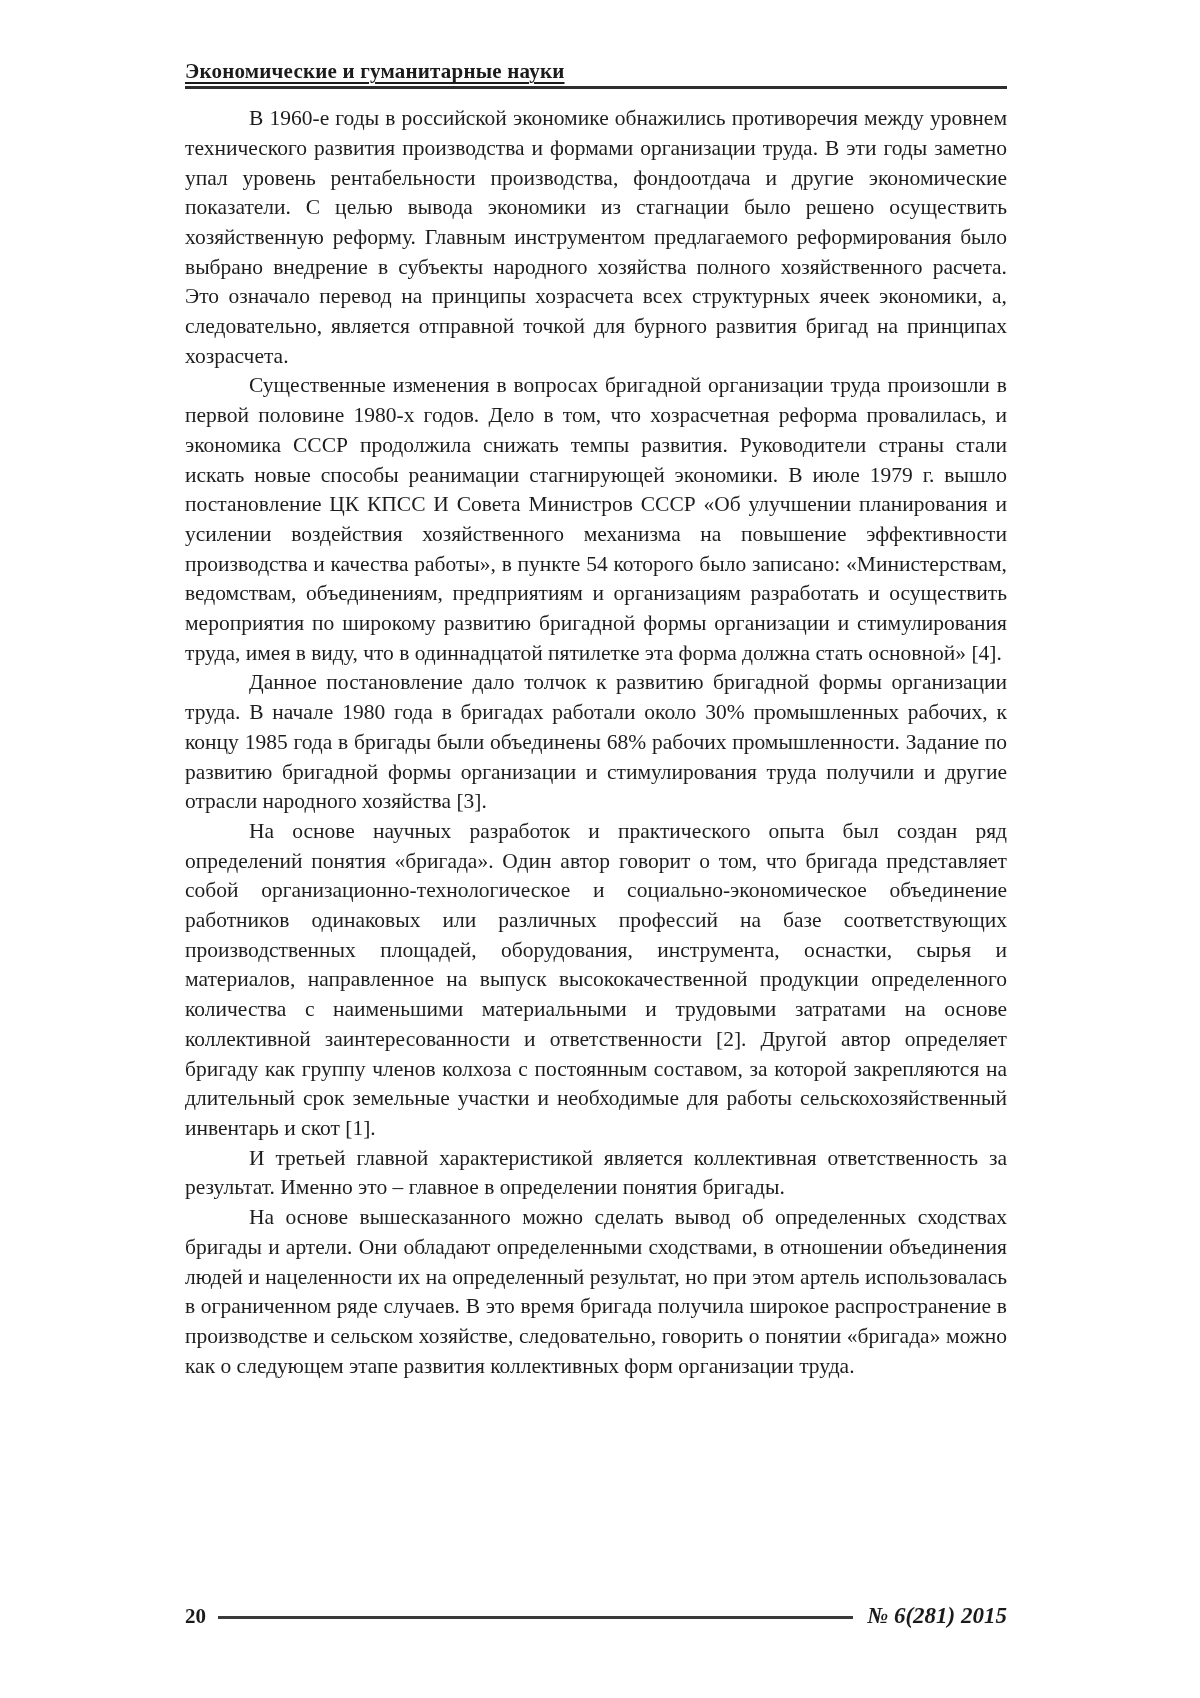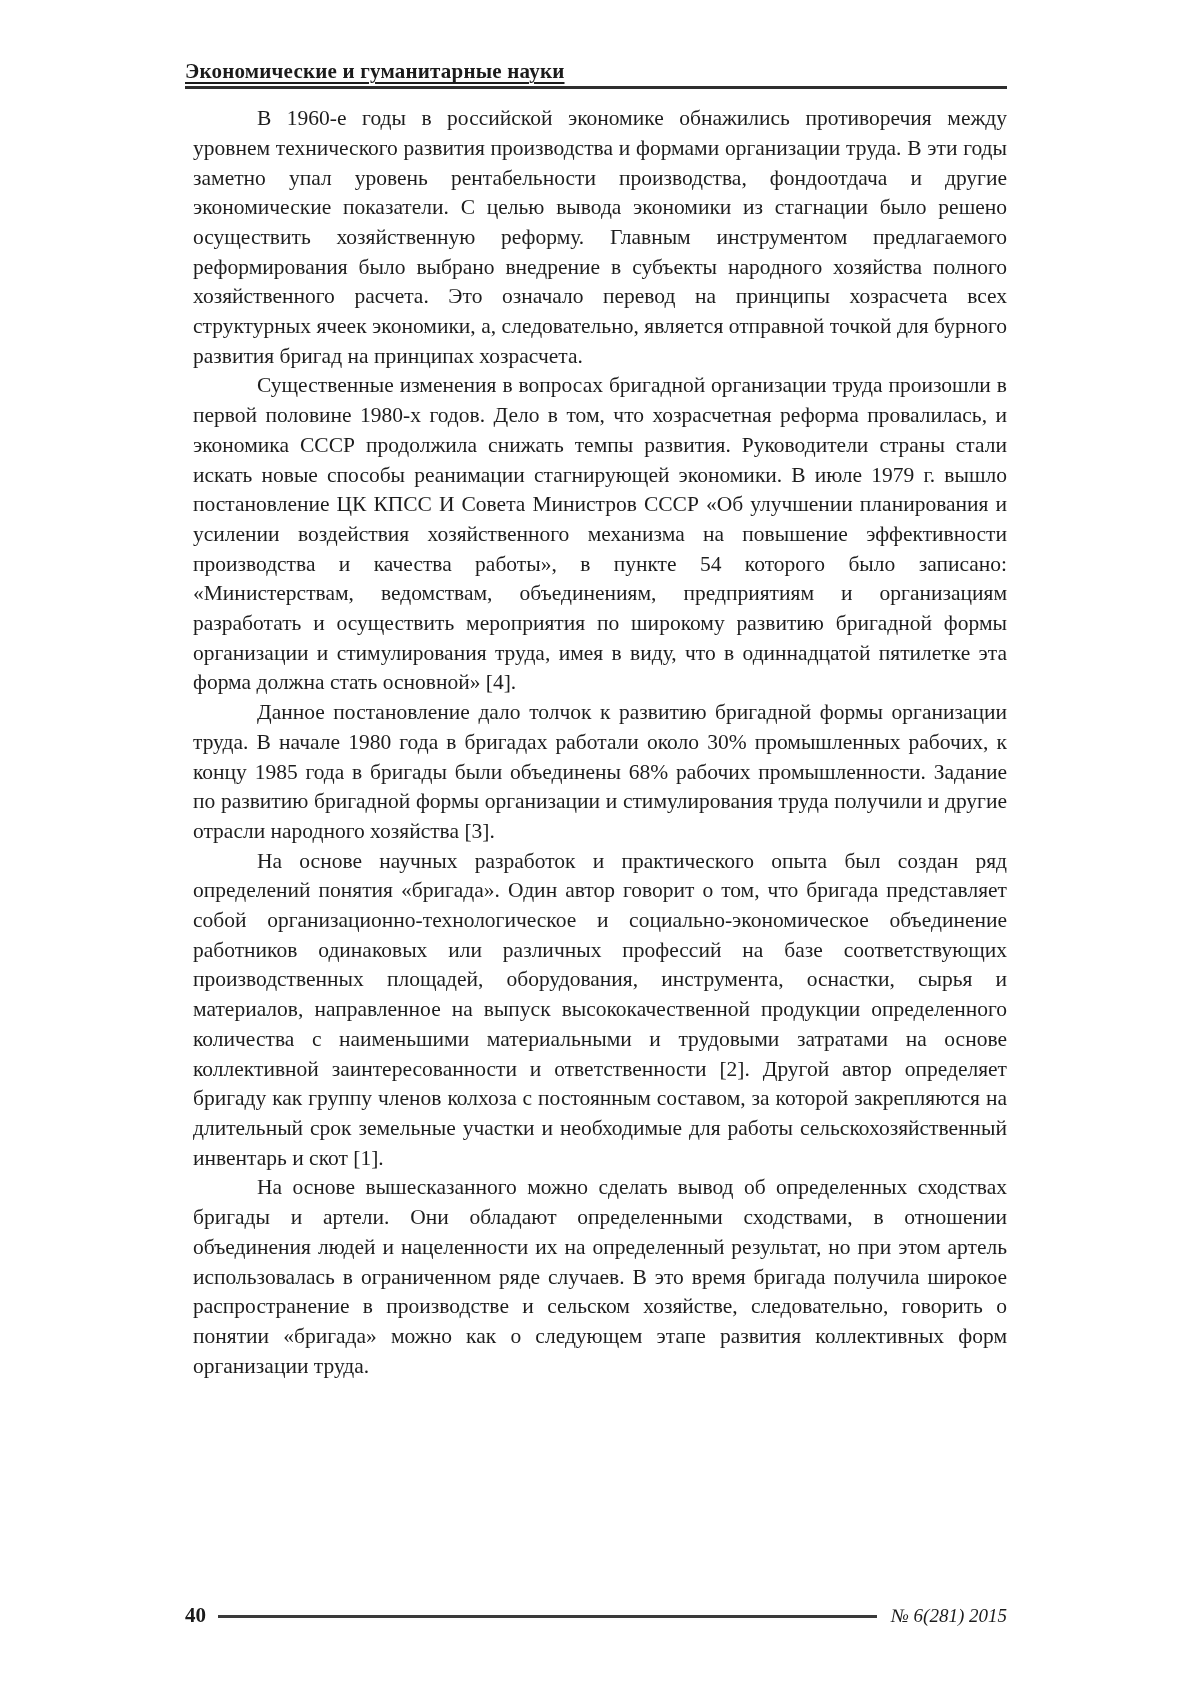--- a/index.html
+++ b/index.html
@@ -30,21 +30,20 @@
     font-weight: bold;
     letter-spacing: 0.2px;
     line-height: 1.1;
     text-decoration: underline;
     text-decoration-thickness: 1.5px;
     text-underline-offset: 4px;
     white-space: nowrap;
   }
   .article-body {
     margin-top: 15px;
-    margin-left: 8px;
   }
   .article-body p {
     margin: 0;
     font-size: 21.5px;
     line-height: 29.7px;
     text-align: justify;
     text-indent: 64px;
     color: #1d1d1d;
   }
   .footer-row {
@@ -60,43 +59,44 @@
     font-weight: bold;
     flex: 0 0 auto;
   }
   .footer-rule {
     flex: 1 1 auto;
     height: 3px;
     background: #3a3a3a;
     margin: 2px 14px 0 12px;
   }
   .issue-number {
-    font-size: 19px;
-    font-weight: normal;
+    font-size: 23px;
+    font-weight: bold;
     font-style: italic;
     flex: 0 0 auto;
     white-space: nowrap;
   }
 </style>
 </head>
 <body>
 
 <div class="page">
 
   <div class="header-row">
     <span class="journal-title">Экономические и гуманитарные науки</span>
   </div>
 
   <div class="article-body">
     <p>В 1960-е годы в российской экономике обнажились противоречия между уровнем технического развития производства и формами организации труда. В эти годы заметно упал уровень рентабельности производства, фондоотдача и другие экономические показатели. С целью вывода экономики из стагнации было решено осуществить хозяйственную реформу. Главным инструментом предлагаемого реформирования было выбрано внедрение в субъекты народного хозяйства полного хозяйственного расчета. Это означало перевод на принципы хозрасчета всех структурных ячеек экономики, а, следовательно, является отправной точкой для бурного развития бригад на принципах хозрасчета.</p>
     <p>Существенные изменения в вопросах бригадной организации труда произошли в первой половине 1980-х годов. Дело в том, что хозрасчетная реформа провалилась, и экономика СССР продолжила снижать темпы развития. Руководители страны стали искать новые способы реанимации стагнирующей экономики. В июле 1979 г. вышло постановление ЦК КПСС И Совета Министров СССР «Об улучшении планирования и усилении воздействия хозяйственного механизма на повышение эффективности производства и качества работы», в пункте 54 которого было записано: «Министерствам, ведомствам, объединениям, предприятиям и организациям разработать и осуществить мероприятия по широкому развитию бригадной формы организации и стимулирования труда, имея в виду, что в одиннадцатой пятилетке эта форма должна стать основной» [4].</p>
     <p>Данное постановление дало толчок к развитию бригадной формы организации труда. В начале 1980 года в бригадах работали около 30% промышленных рабочих, к концу 1985 года в бригады были объединены 68% рабочих промышленности. Задание по развитию бригадной формы организации и стимулирования труда получили и другие отрасли народного хозяйства [3].</p>
     <p>На основе научных разработок и практического опыта был создан ряд определений понятия «бригада». Один автор говорит о том, что бригада представляет собой организационно-технологическое и социально-экономическое объединение работников одинаковых или различных профессий на базе соответствующих производственных площадей, оборудования, инструмента, оснастки, сырья и материалов, направленное на выпуск высококачественной продукции определенного количества с наименьшими материальными и трудовыми затратами на основе коллективной заинтересованности и ответственности [2]. Другой автор определяет бригаду как группу членов колхоза с постоянным составом, за которой закрепляются на длительный срок земельные участки и необходимые для работы сельскохозяйственный инвентарь и скот [1].</p>
+    <p>И третьей главной характеристикой является коллективная ответственность за результат. Именно это – главное в определении понятия бригады.</p>
     <p>На основе вышесказанного можно сделать вывод об определенных сходствах бригады и артели. Они обладают определенными сходствами, в отношении объединения людей и нацеленности их на определенный результат, но при этом артель использовалась в ограниченном ряде случаев. В это время бригада получила широкое распространение в производстве и сельском хозяйстве, следовательно, говорить о понятии «бригада» можно как о следующем этапе развития коллективных форм организации труда.</p>
   </div>
 
   <div class="footer-row">
-    <span class="page-number">40</span>
+    <span class="page-number">20</span>
     <span class="footer-rule"></span>
     <span class="issue-number">№ 6(281) 2015</span>
   </div>
 
 </div>
 
 </body></html>

